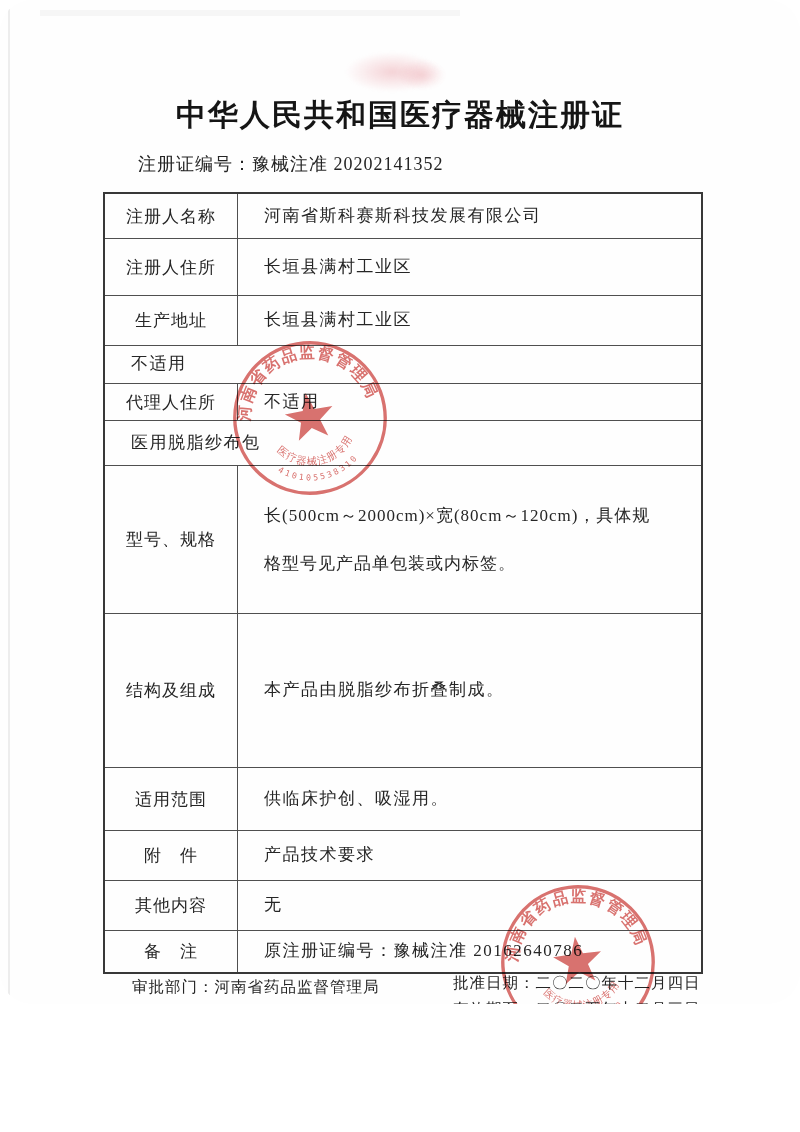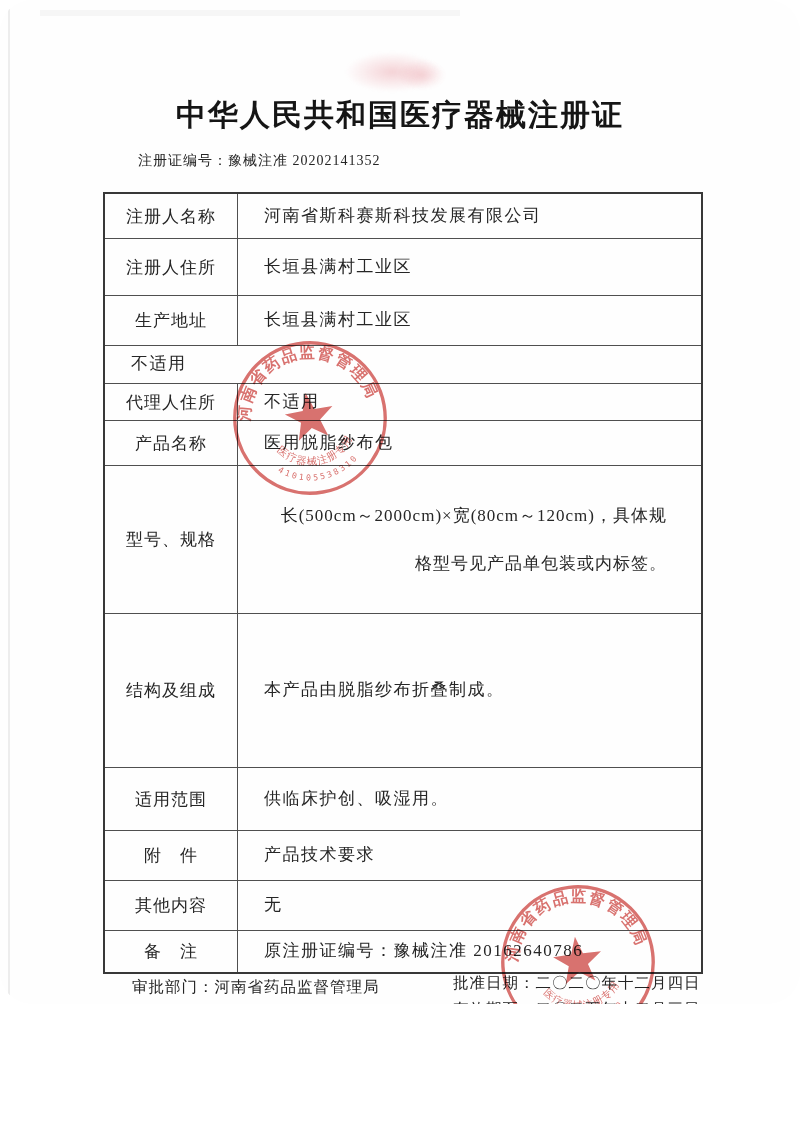--- a/index.html
+++ b/index.html
@@ -23,21 +23,21 @@
   }
   .doc-title{
     position:absolute;left:0;top:95px;width:100%;
     text-align:center;
     font-size:30px;font-weight:bold;color:#151515;
     letter-spacing:2px;
     margin:0;
   }
   .reg-line{
     position:absolute;left:138px;top:152px;
-    font-size:14px;color:#242424;letter-spacing:1px;
+    font-size:18px;color:#242424;letter-spacing:1px;
   }
   .cert-table{
     position:absolute;left:103px;top:192px;width:600px;
     border:2px solid #383838;
     box-sizing:border-box;
     background:transparent;
   }
   .row{display:flex;box-sizing:border-box;border-top:1px solid #4f4f4f;}
   .row:first-child{border-top:none;}
   .rh0{height:44px}.rh1{height:57px}.rh2{height:50px}.rh3{height:38px}
@@ -49,21 +49,21 @@
     display:flex;align-items:center;justify-content:center;
     font-size:17px;letter-spacing:1px;color:#262626;
     text-align:center;
   }
   .cell-value{
     flex:1;display:flex;align-items:center;
     padding:0 34px 0 26px;
     font-size:17px;letter-spacing:1.5px;color:#262626;
     line-height:1.7;
   }
-  .cell-value.spread{line-height:48px;letter-spacing:1px;text-align:right;}
+  .cell-value.spread{line-height:48px;letter-spacing:1px;}
   .footer-dept{
     position:absolute;left:132px;top:977px;
     font-size:15.5px;letter-spacing:1px;color:#242424;text-align:center;
   }
   .footer-right{
     position:absolute;left:453px;top:970px;width:260px;
     font-size:15.5px;letter-spacing:1px;color:#242424;
     line-height:26px;
   }
   .footer-right .seal-note{
@@ -118,21 +118,20 @@
       <div class="cell-value">长垣县满村工业区</div>
     </div>
     <div class="row rh3">
       <div class="cell-value">不适用</div>
     </div>
     <div class="row rh4">
       <div class="cell-label">代理人住所</div>
       <div class="cell-value">不适用</div>
     </div>
     <div class="row rh5">
-      <div class="cell-label">产品名称</div>
       <div class="cell-value">医用脱脂纱布包</div>
     </div>
     <div class="row rh6">
       <div class="cell-label">型号、规格</div>
       <div class="cell-value spread">长(500cm～2000cm)×宽(80cm～120cm)，具体规格型号见产品单包装或内标签。</div>
     </div>
     <div class="row rh7">
       <div class="cell-label">结构及组成</div>
       <div class="cell-value">本产品由脱脂纱布折叠制成。</div>
     </div>

